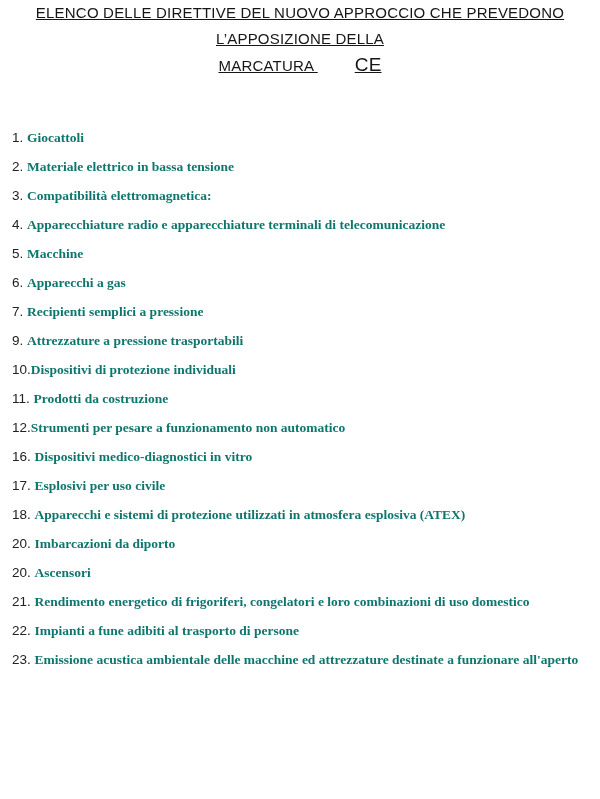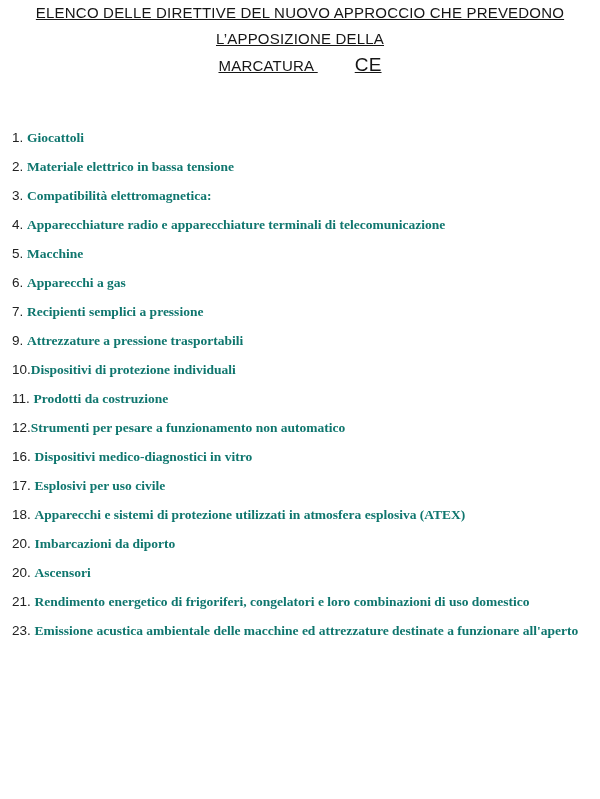--- a/index.html
+++ b/index.html
@@ -74,17 +74,18 @@
     <div class="item"><span class="num">9. </span><span class="txt">Attrezzature a pressione trasportabili</span></div>
     <div class="item"><span class="num">10.</span><span class="txt">Dispositivi di protezione individuali</span></div>
     <div class="item"><span class="num">11. </span><span class="txt">Prodotti da costruzione</span></div>
     <div class="item"><span class="num">12.</span><span class="txt">Strumenti per pesare a funzionamento non automatico</span></div>
     <div class="item"><span class="num">16. </span><span class="txt">Dispositivi medico-diagnostici in vitro</span></div>
     <div class="item"><span class="num">17. </span><span class="txt">Esplosivi per uso civile</span></div>
     <div class="item"><span class="num">18. </span><span class="txt">Apparecchi e sistemi di protezione utilizzati in atmosfera esplosiva (ATEX)</span></div>
     <div class="item"><span class="num">20. </span><span class="txt">Imbarcazioni da diporto</span></div>
     <div class="item"><span class="num">20. </span><span class="txt">Ascensori</span></div>
     <div class="item"><span class="num">21. </span><span class="txt">Rendimento energetico di frigoriferi, congelatori e loro combinazioni di uso domestico</span></div>
+    <div class="item"><span class="num">22. </span><span class="txt">Impianti a fune adibiti al trasporto di persone</span></div>
     <div class="item"><span class="num">23. </span><span class="txt">Emissione acustica ambientale delle macchine ed attrezzature destinate a funzionare all'aperto</span></div>
 
   </div>
 
 </div>
 
 </body></html>

